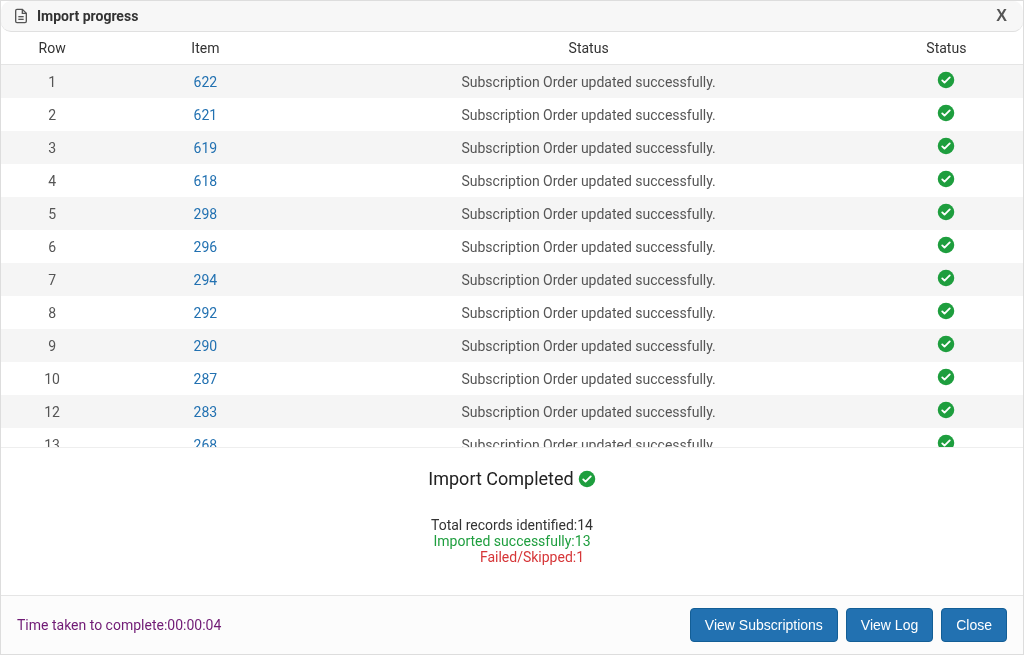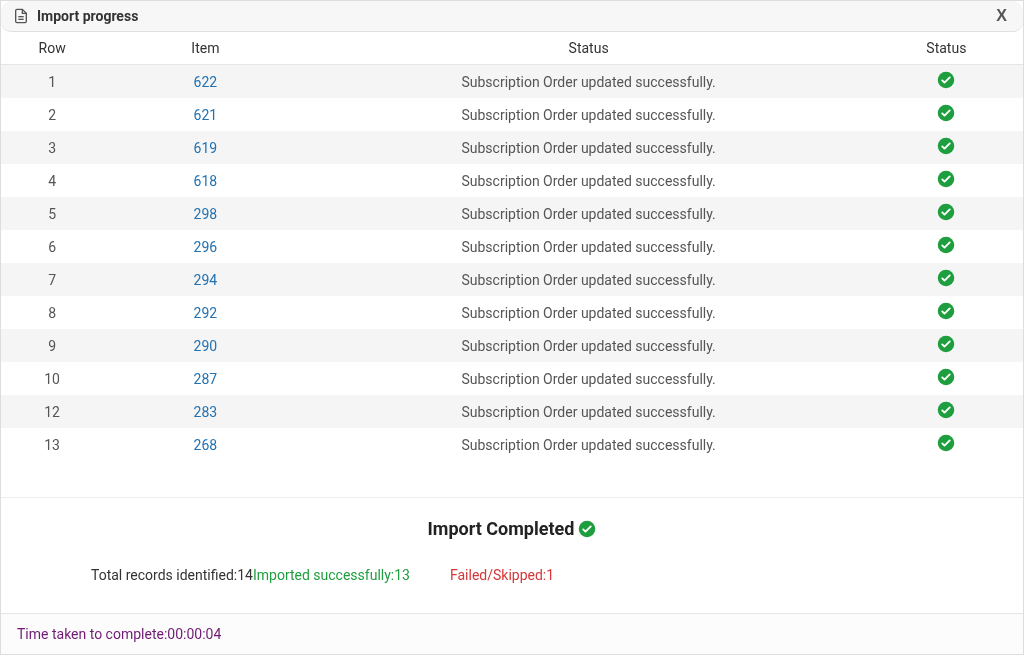--- a/index.html
+++ b/index.html
@@ -98,28 +98,30 @@
       padding: 20px 30px 30px;
     }
     .summary-title-row {
       display: flex;
       justify-content: center;
       align-items: center;
       gap: 4px;
       margin-bottom: 28px;
     }
     .summary-title {
-      font-weight: 700;
+      font-weight: 400;
       font-size: 18px;
       color: #222;
     }
     .summary-stats {
       display: flex;
+      justify-content: space-between;
       align-items: center;
       padding: 0 60px;
+      flex-direction: column;
     }
     .stat-total { color: #333; font-size: 14px; }
     .stat-success { color: #1e9e3e; font-size: 14px; }
     .stat-failed { color: #d63638; font-size: 14px; padding-left: 40px; }
     .footer {
       display: flex;
       justify-content: space-between;
       align-items: center;
       padding: 12px 16px;
       border-top: 1px solid #e5e5e5;
@@ -330,15 +332,20 @@
       <span class="stat-failed">
         <span>Failed/Skipped:</span><span>1</span>
       </span>
     </div>
   </div>
 
   <div class="footer">
     <span class="time-text">
       <span>Time taken to complete:</span><span>00:00:04</span>
     </span>
+    <div class="footer-buttons">
+      <button class="btn">View Subscriptions</button>
+      <button class="btn">View Log</button>
+      <button class="btn">Close</button>
+    </div>
   </div>
 
 </div>
 
 </body></html>

